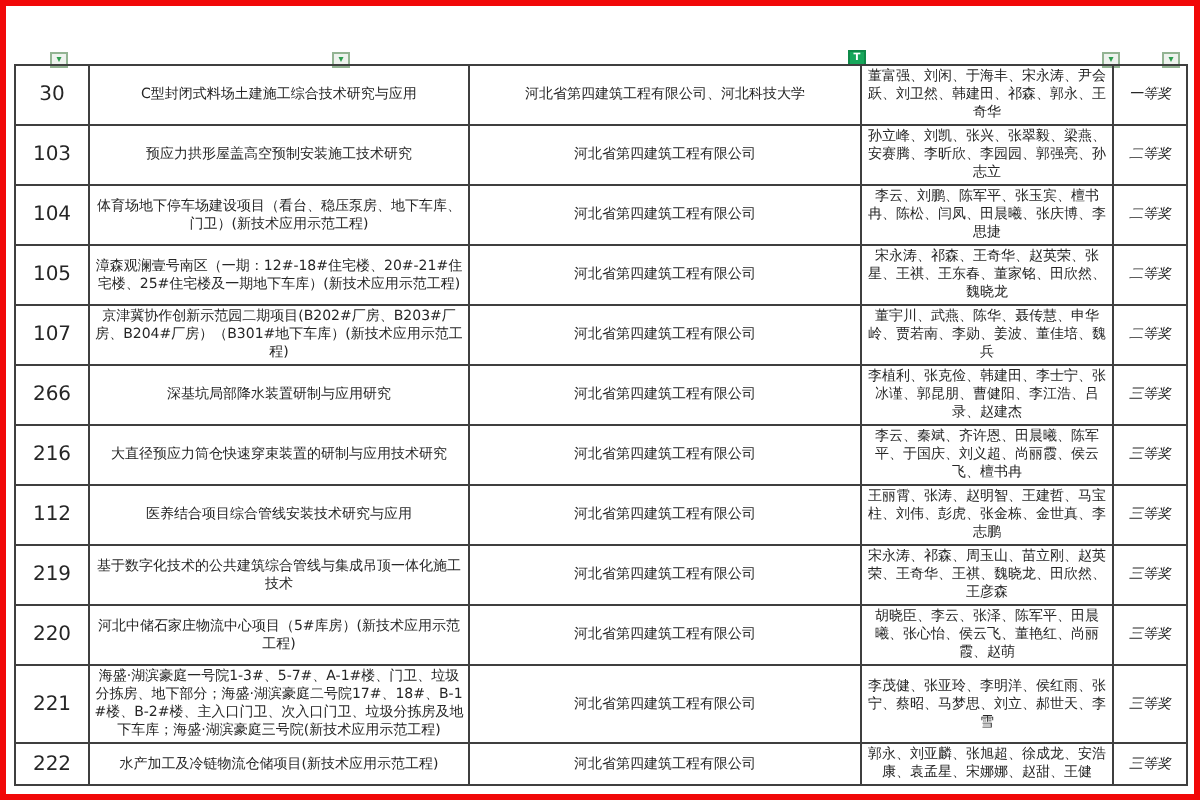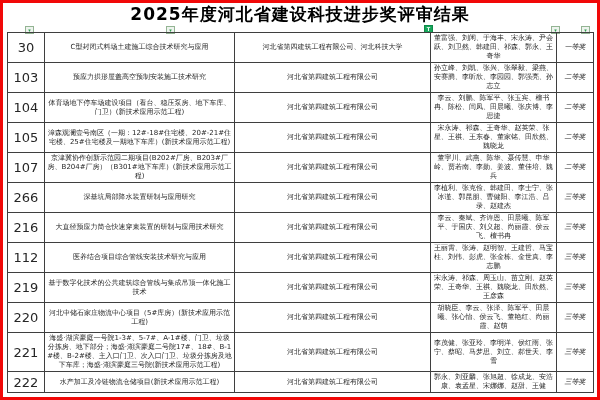--- a/index.html
+++ b/index.html
@@ -65,29 +65,28 @@
     text-align: center;
     vertical-align: middle;
     padding: 1px 1px;
     word-break: break-all;
   }
   .col-no     { width: 37px;  }
   .col-project{ width: 190px; }
   .col-org    { width: 196px; margin-top: 20px; }
   .col-people { width: 126px; text-align: center; }
   .col-award  { width: 37px; font-style: italic;  }
-  td.no-cell    { font-size: 13px; }
+  td.no-cell    { font-size: 10px; }
   td.award-cell { white-space: nowrap; }
 </style>
 </head>
 <body>
 
 <div class="frame">
 
-  <div class="title">2025年度河北省建设科技进步奖评审结果</div>
 
   <span class="fb f1">▾</span>
   <span class="fb f2">▾</span>
   <span class="fb f3 active">T</span>
   <span class="fb f4">▾</span>
   <span class="fb f5">▾</span>
 
   <table>
     <colgroup>
       <col class="col-no">

